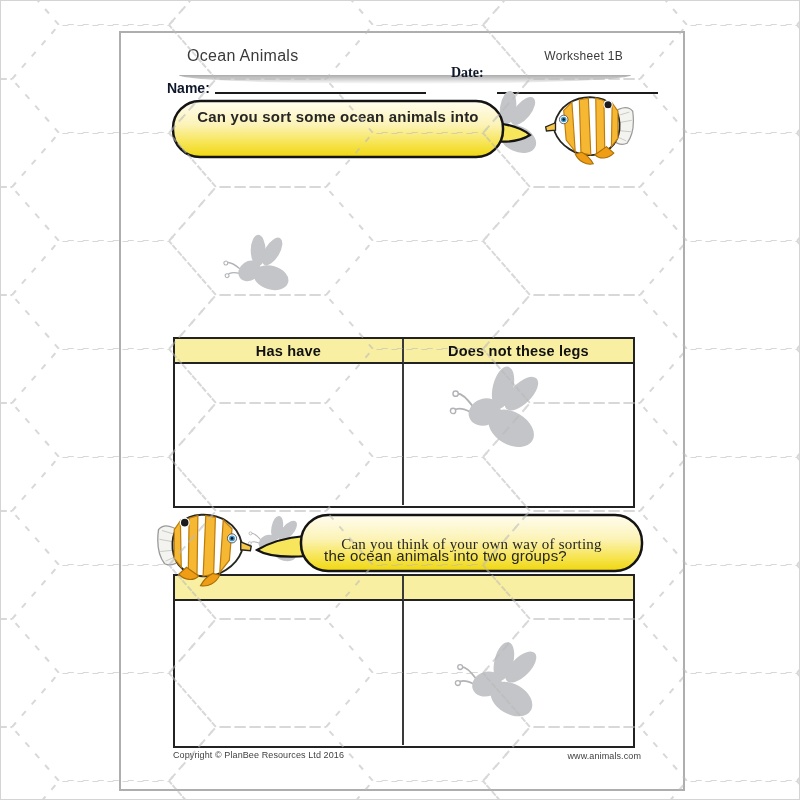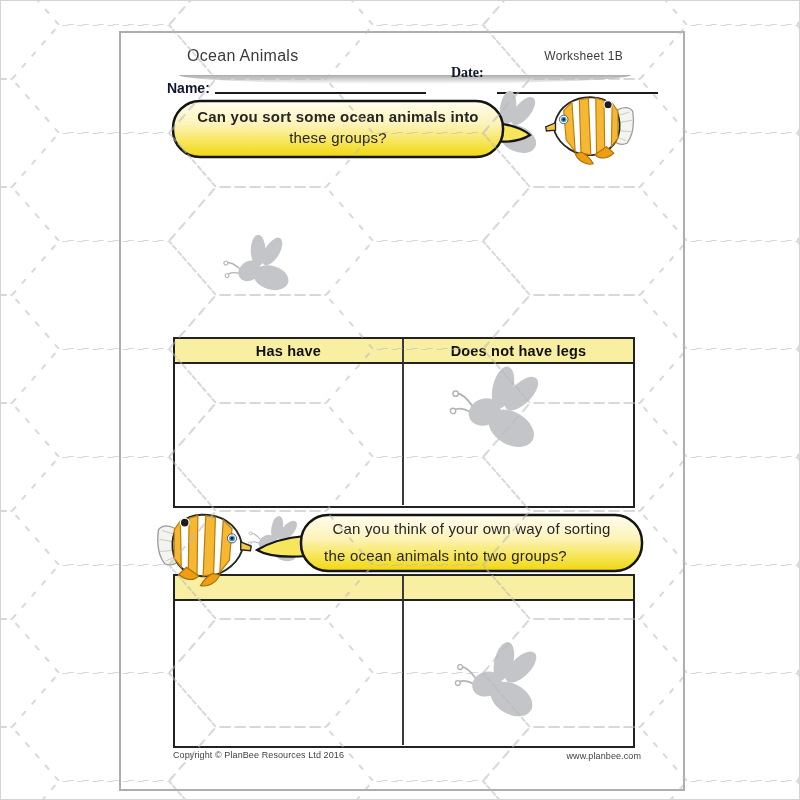--- a/index.html
+++ b/index.html
@@ -105,35 +105,34 @@
   <svg class="bee" style="left:455px;top:86px;width:105px;height:80px;transform:rotate(-6deg);">
       <use href="#bee"></use>
     </svg>
 
   <div class="bubble" style="left:170px;top:97px;width:362px;height:64px;">
     <svg width="362" height="64" viewBox="0 0 362 64">
       <path d="M318 24 C340 26 352 31 359 37 C350 43 338 45 320 43 Z" fill="#f7e65c" stroke="#141414" stroke-width="2.2"></path>
       <rect x="2" y="3" width="330" height="56" rx="27" fill="url(#gBub)" stroke="#141414" stroke-width="2.5"></rect>
     </svg>
     <div class="line" style="left:2px;top:10px;width:330px;font-weight:bold;">Can you sort some ocean animals into</div>
-    <div class="line" style="left:2px;top:31px;width:330px;">these groups?</div>
   </div>
 
   <svg class="fish" style="left:543px;top:88px;width:92px;height:79px;">
       <use href="#fish"></use>
     </svg>
 
   <svg class="bee" style="left:220px;top:230px;width:80px;height:74px;transform:rotate(-14deg);">
       <use href="#bee"></use>
     </svg>
 
   <div class="wtable" style="top:336px;height:171px;">
     <div class="trow">
       <div class="th c1">Has have</div>
-      <div class="th">Does not have legs</div>
+      <div class="th">Does not these legs</div>
     </div>
     <div class="trow" style="height:141px;">
       <div class="td c1"></div>
       <div class="td"></div>
     </div>
   </div>
   <svg class="bee" style="left:446px;top:360px;width:108px;height:102px;">
       <use href="#bee"></use>
     </svg>
 
@@ -142,40 +141,40 @@
     </svg>
   <svg class="bee" style="left:238px;top:512px;width:76px;height:58px;transform:rotate(-4deg);">
       <use href="#bee"></use>
     </svg>
 
   <div class="bubble" style="left:250px;top:511px;width:394px;height:66px;">
     <svg width="394" height="66" viewBox="0 0 394 66">
       <path d="M54 24 C30 26 16 32 6 38 C16 44 30 46 56 44 Z" fill="#f7e65c" stroke="#141414" stroke-width="2.2"></path>
       <rect x="50" y="3" width="341" height="56" rx="27" fill="url(#gBub)" stroke="#141414" stroke-width="2.5"></rect>
     </svg>
-    <div class="line" style="left:50px;top:8px;width:341px;">Can you think of your own way of sorting</div>
+    <div class="line" style="left:50px;top:24px;width:341px;font-family:Liberation Serif, serif;">Can you think of your own way of sorting</div>
     <div class="line" style="left:50px;top:35px;width:289px;">the ocean animals into two groups?</div>
   </div>
 
   <div class="wtable" style="top:573px;height:174px;">
     <div class="trow">
       <div class="th c1"></div>
       <div class="th"></div>
     </div>
     <div class="trow" style="height:144px;">
       <div class="td c1"></div>
       <div class="td"></div>
     </div>
   </div>
   <svg class="bee" style="left:448px;top:636px;width:106px;height:94px;">
       <use href="#bee"></use>
     </svg>
 
   <div class="footer-text" style="left:172px;top:749px;">Copyright © PlanBee Resources Ltd 2016</div>
-  <div class="footer-text" style="left:530px;top:750px;width:110px;text-align:right;">www.planbee.com</div>
+  <div class="footer-text" style="left:530px;top:750px;width:110px;text-align:right;">www.animals.com</div>
 
   <svg class="hexes" width="800" height="800">
     <defs>
       <path id="hexpath" d="M0 54 L47 0 L157 0 L204 54 L157 108 L47 108 Z" fill="none" stroke="#b9b9b9" stroke-width="2" stroke-dasharray="6 9"></path>
       <pattern id="hexpat" width="314" height="108" patternUnits="userSpaceOnUse" patternTransform="translate(11,24)">
         <use href="#hexpath"></use>
         <use href="#hexpath" transform="translate(157,54)"></use>
         <use href="#hexpath" transform="translate(157,-54)"></use>
       </pattern>
     </defs>

